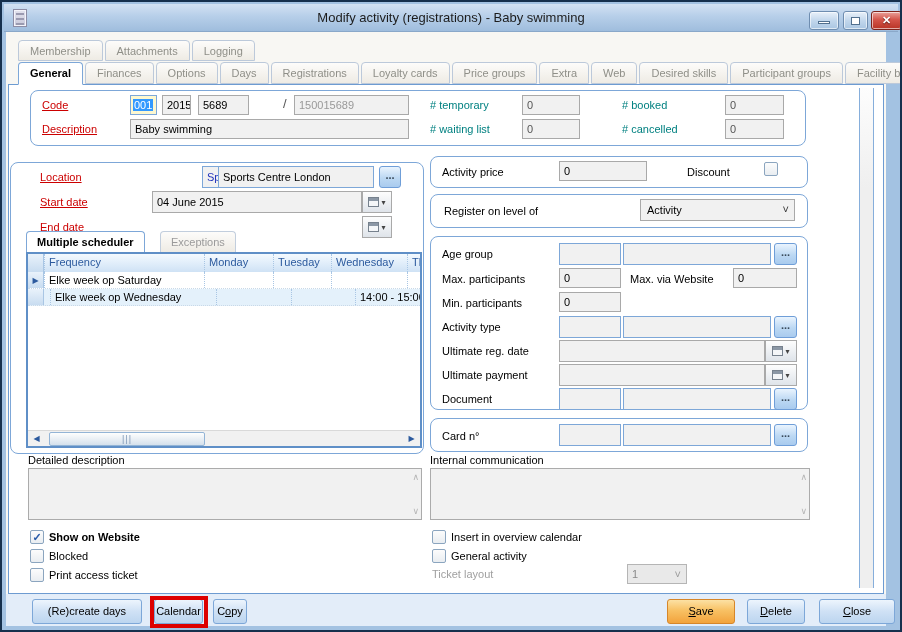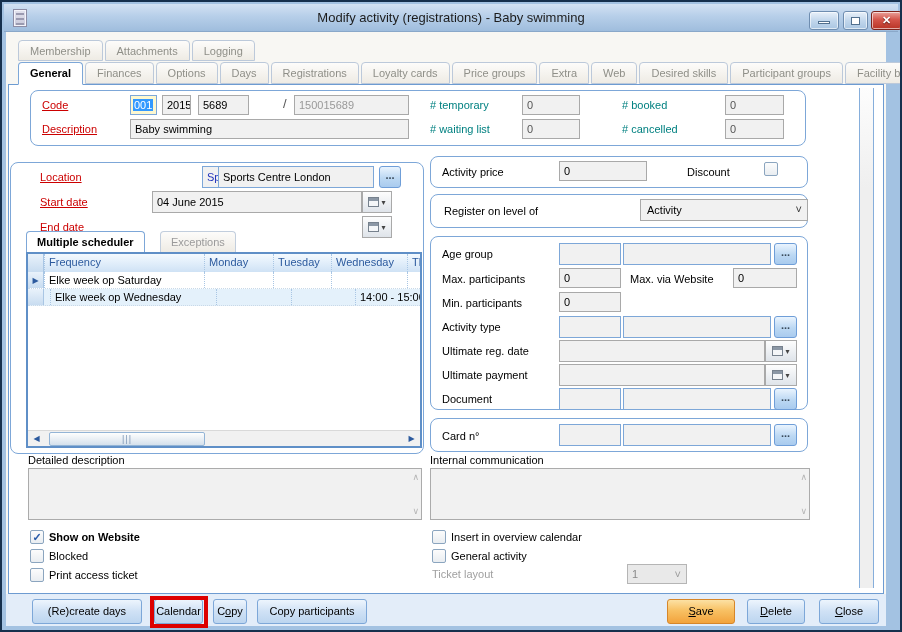--- a/index.html
+++ b/index.html
@@ -256,21 +256,21 @@
   </div>
 
   <div class="group" style="left:428px; top:154px; width:378px; height:32px;"></div>
   <span class="lbl" style="left:440px; top:164px;">Activity price</span>
   <div class="field" style="left:557px; top:159px; width:88px; height:20px;">0</div>
   <span class="lbl" style="left:685px; top:164px;">Discount</span>
   <div class="checkbox" style="left:762px; top:160px;"></div>
 
   <div class="group" style="left:428px; top:192px; width:378px; height:34px;"></div>
   <span class="lbl" style="left:442px; top:203px;">Register on level of</span>
-  <div class="combo" style="left:638px; top:197px; width:168px; height:22px;padding-left:6px;"><span>Activity</span><span class="arr">˅</span></div>
+  <div class="combo" style="left:638px; top:197px; width:155px; height:22px;padding-left:6px;"><span>Activity</span><span class="arr">˅</span></div>
 
   <div class="group" style="left:428px; top:234px; width:378px; height:174px;"></div>
   <span class="lbl" style="left:440px; top:246px;">Age group</span>
   <div class="field blue" style="left:557px; top:241px; width:62px; height:22px;"></div>
   <div class="field blue" style="left:621px; top:241px; width:148px; height:22px;"></div>
   <div class="browse" style="left:772px; top:241px; width:23px; height:22px; line-height:16px;">...</div>
 
   <span class="lbl" style="left:440px; top:271px;">Max. participants</span>
   <div class="field" style="left:557px; top:266px; width:62px; height:20px;">0</div>
   <span class="lbl" style="left:628px; top:271px;">Max. via Website</span>
@@ -334,18 +334,17 @@
   <div class="checkbox" style="left:430px; top:547px;"></div>
   <span class="lbl" style="left:449px; top:548px;">General activity</span>
   <span class="lbl lbl-dis" style="left:430px; top:566px;">Ticket layout</span>
   <div class="combo dis" style="left:625px; top:562px; width:60px; height:20px; padding-top:3px;"><span>1</span><span class="arr">˅</span></div>
 
   <div class="footer"></div>
   <div class="btn" style="left:30px; width:110px;"><span>(Re)create days</span><span class="key"></span><span></span></div>
   <div class="btn" style="left:152px; width:49px;"><span>Calendar</span><span class="key"></span><span></span></div>
   <div class="annotation"></div>
   <div class="btn" style="left:211px; width:34px;"><span>C</span><span class="key">o</span><span>py</span></div>
-  <div class="btn" style="left:255px; width:110px;"><span>Copy participants</span><span class="key"></span><span></span></div>
   <div class="btn save" style="left:665px; width:68px;"><span></span><span class="key">S</span><span>ave</span></div>
   <div class="btn" style="left:745px; width:58px;"><span></span><span class="key">D</span><span>elete</span></div>
-  <div class="btn" style="left:817px; width:60px;"><span></span><span class="key">C</span><span>lose</span></div>
+  <div class="btn" style="left:817px; width:76px;"><span></span><span class="key">C</span><span>lose</span></div>
 
 </div>
 
 </body></html>

